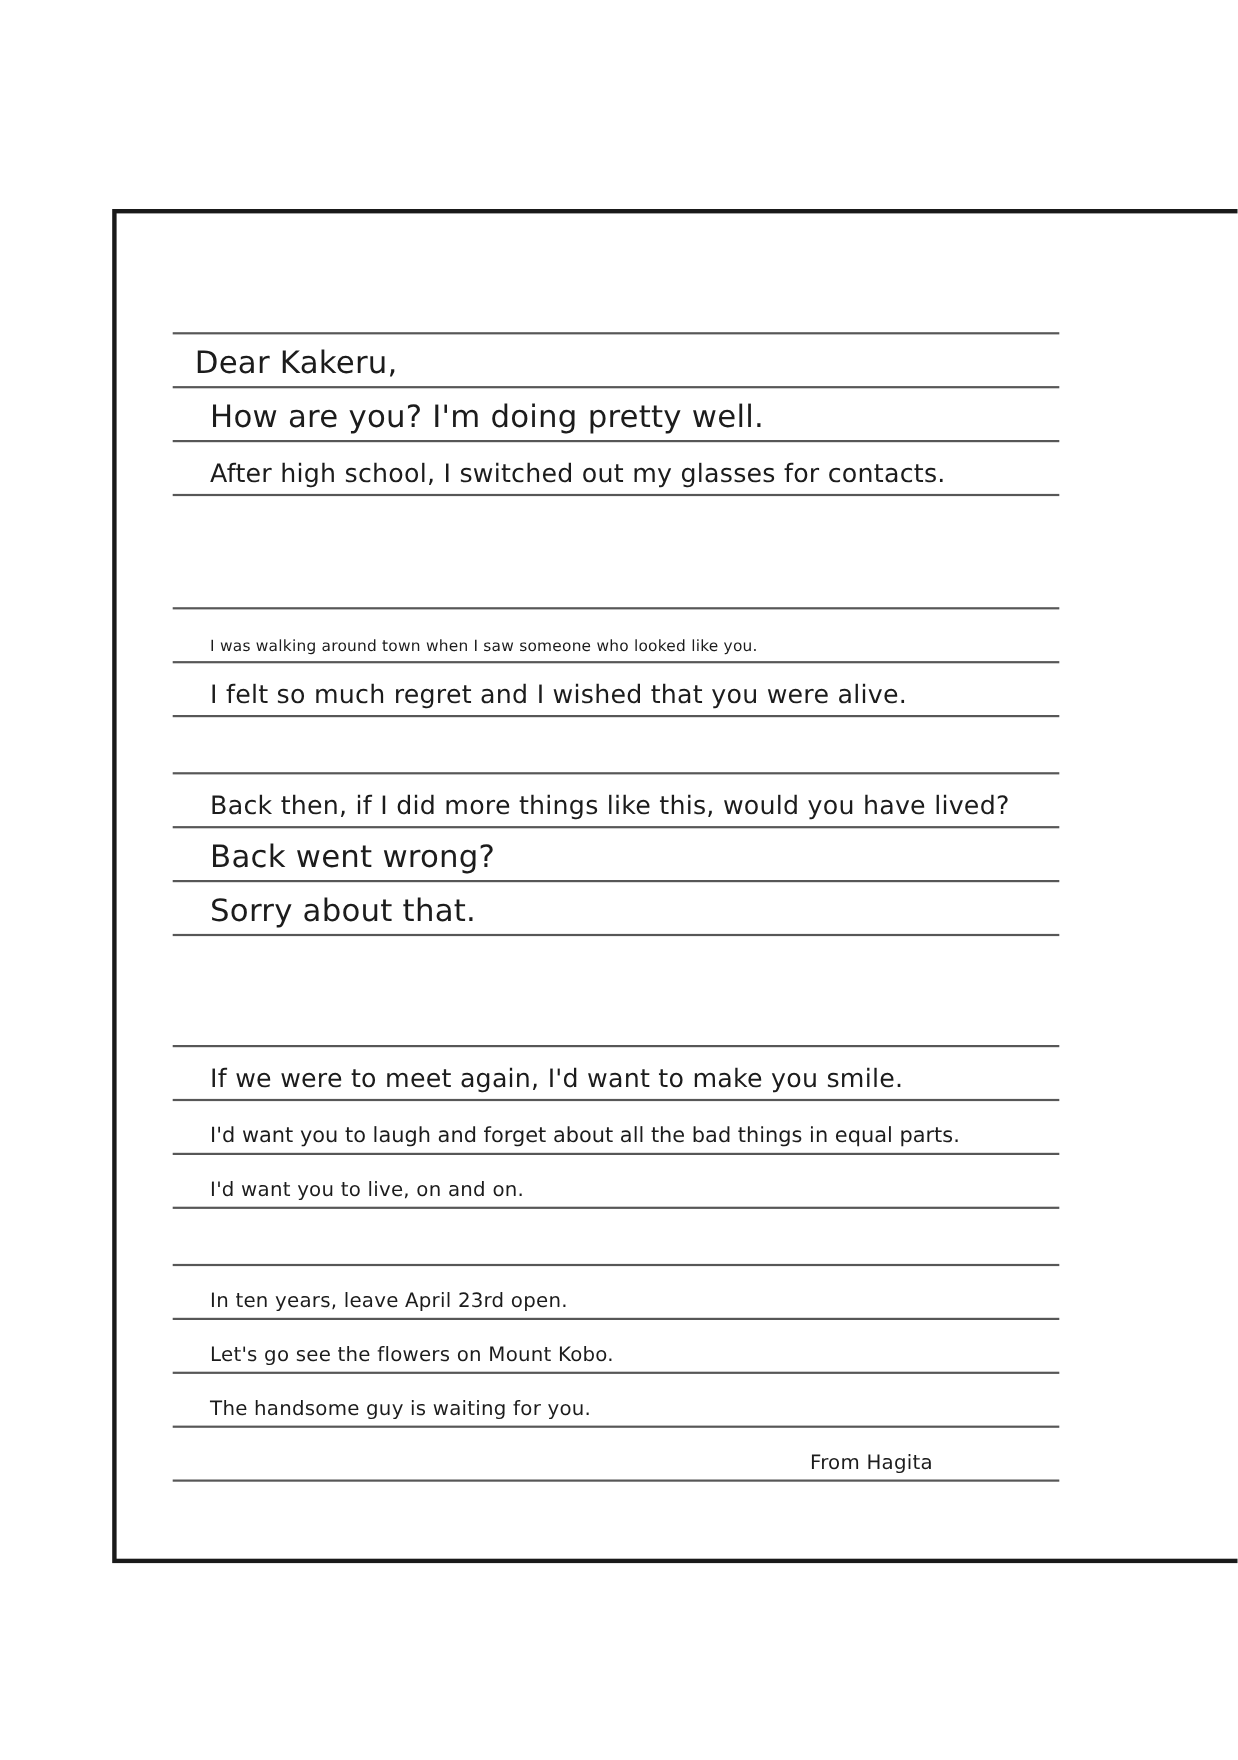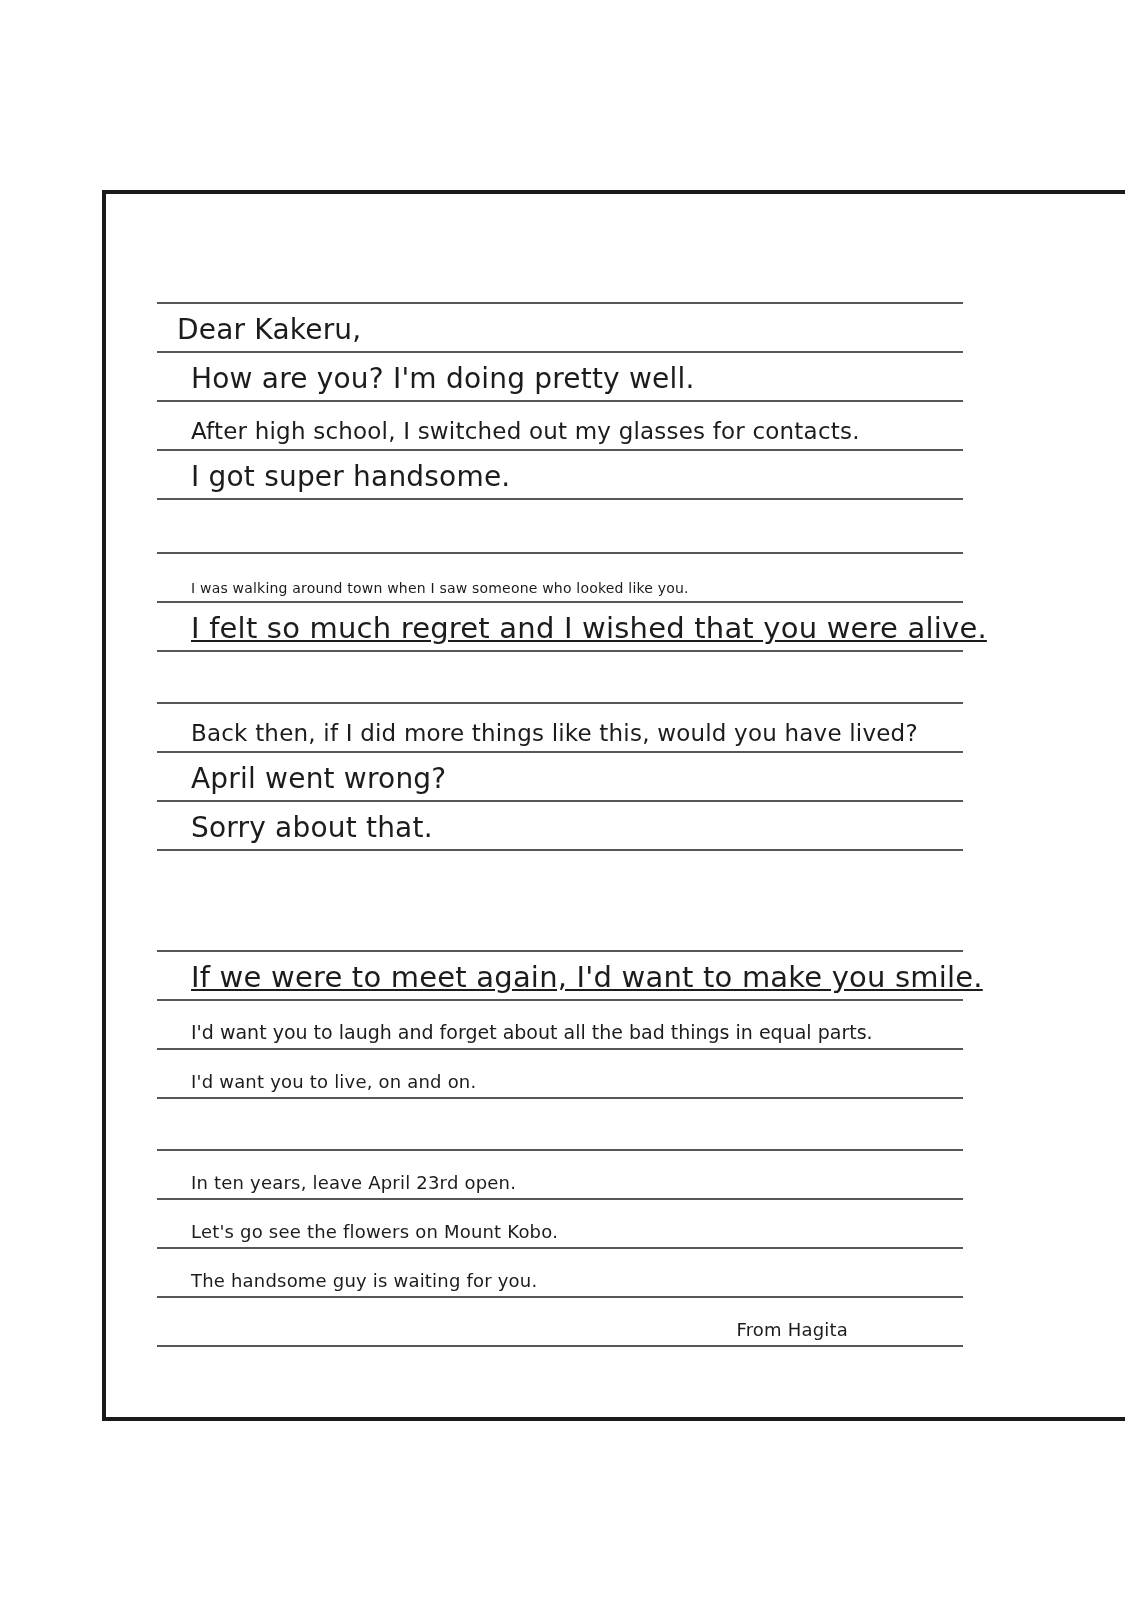--- a/index.html
+++ b/index.html
@@ -27,21 +27,21 @@
     border-bottom:2px solid var(--rule);
   }
   .txt{
     position:absolute;left:34px;bottom:5px;white-space:nowrap;
     color:var(--ink);letter-spacing:.2px;
   }
   .indent-sm{left:20px;}
   .right .txt{left:auto;right:115px;}
   .s28{font-size:28px;}
   .s26{font-size:18px;}
-  .s25{font-size:29px;text-decoration:underline;}
+  .s25{font-size:23px;}
   .s23{font-size:23px;}
   .s21{font-size:14px;}
   .s19{font-size:19px;letter-spacing:0;text-align:right;}
   .g1{top:108px;}
   .g2{top:358px;}
   .g3{top:508px;}
   .g4{top:756px;}
   .g5{top:955px;}
 </style>
 </head>
@@ -52,40 +52,37 @@
   <div class="group g1">
     <div class="row">
       <span class="txt s28 indent-sm">Dear Kakeru,</span>
     </div>
     <div class="row">
       <span class="txt s28">How are you? I'm doing pretty well.</span>
     </div>
     <div class="row">
       <span class="txt s23">After high school, I switched out my glasses for contacts.</span>
     </div>
-    <div class="row">
-      <span class="txt s28">I got super handsome.</span>
-    </div>
   </div>
 
   <div class="group g2">
     <div class="row">
       <span class="txt s21">I was walking around town when I saw someone who looked like you.</span>
     </div>
     <div class="row">
       <span class="txt s25">I felt so much regret and I wished that you were alive.</span>
     </div>
   </div>
 
   <div class="group g3">
     <div class="row">
       <span class="txt s23">Back then, if I did more things like this, would you have lived?</span>
     </div>
     <div class="row">
-      <span class="txt s28">April went wrong?</span>
+      <span class="txt s28">Back went wrong?</span>
     </div>
     <div class="row">
       <span class="txt s28">Sorry about that.</span>
     </div>
   </div>
 
   <div class="group g4">
     <div class="row">
       <span class="txt s25">If we were to meet again, I'd want to make you smile.</span>
     </div>

